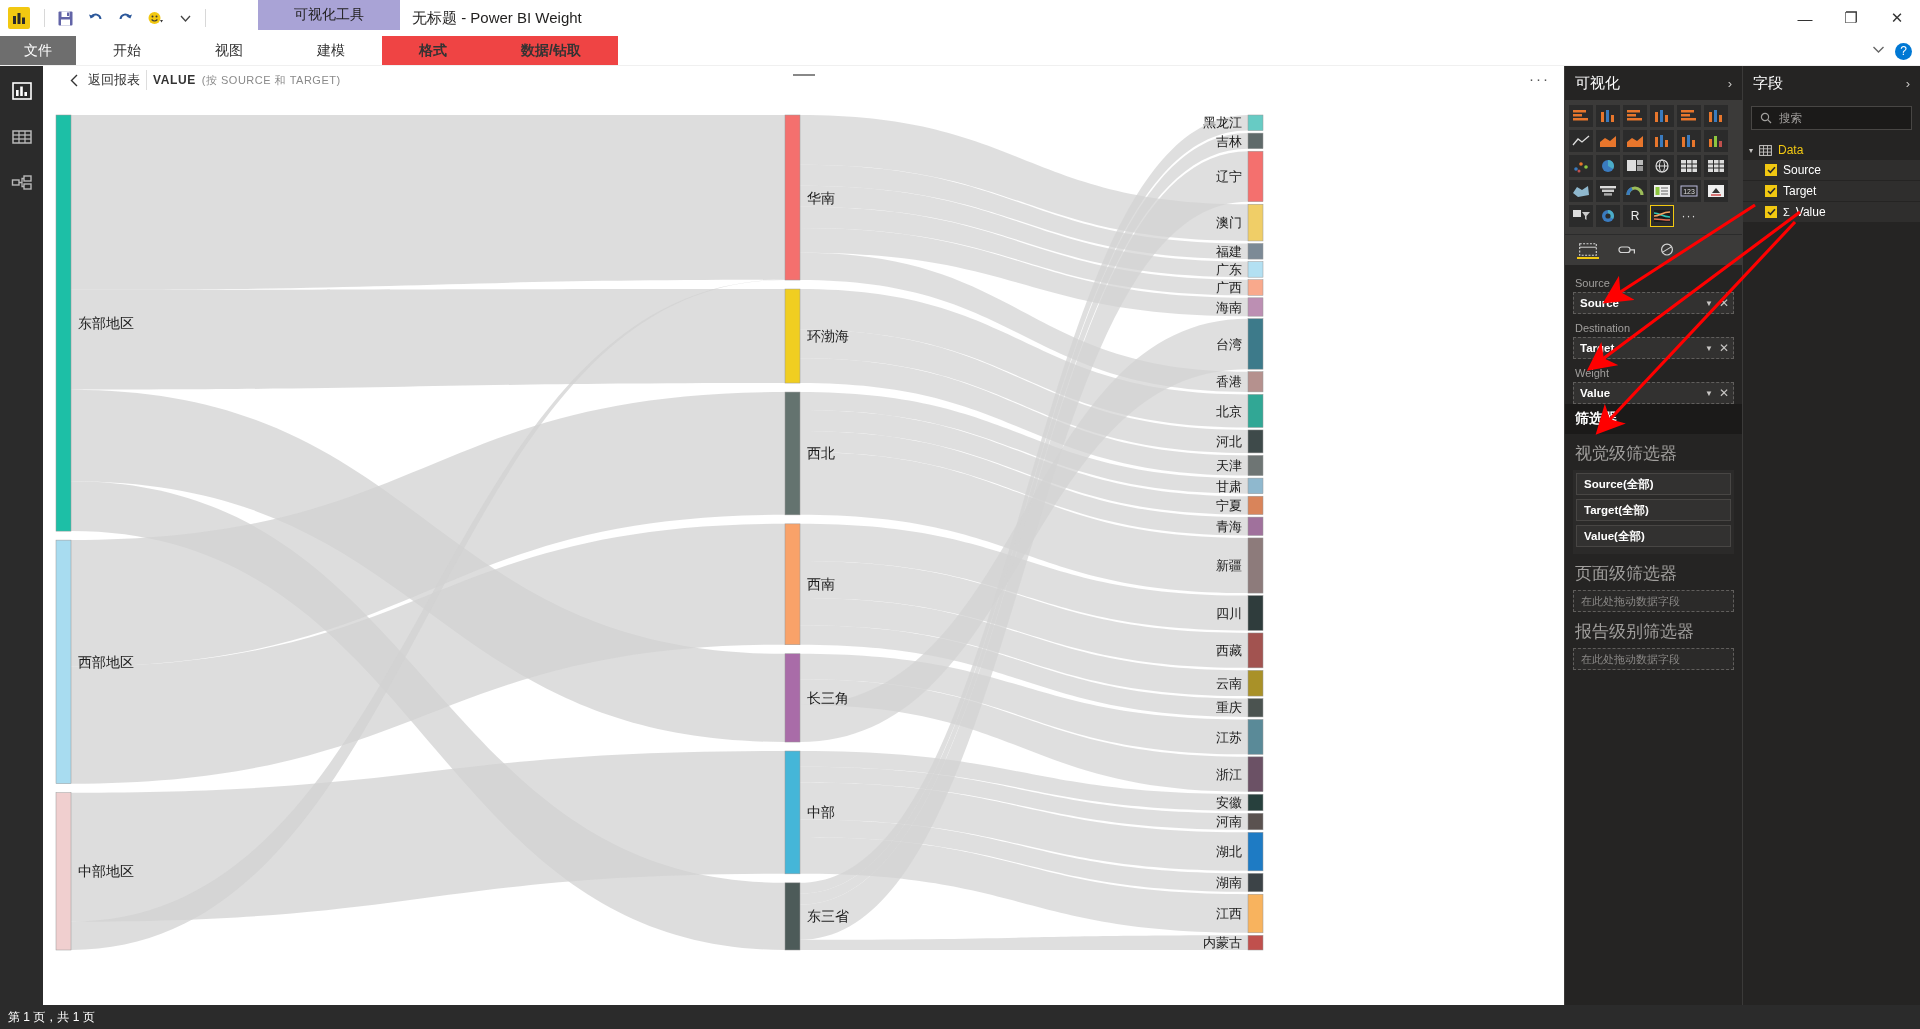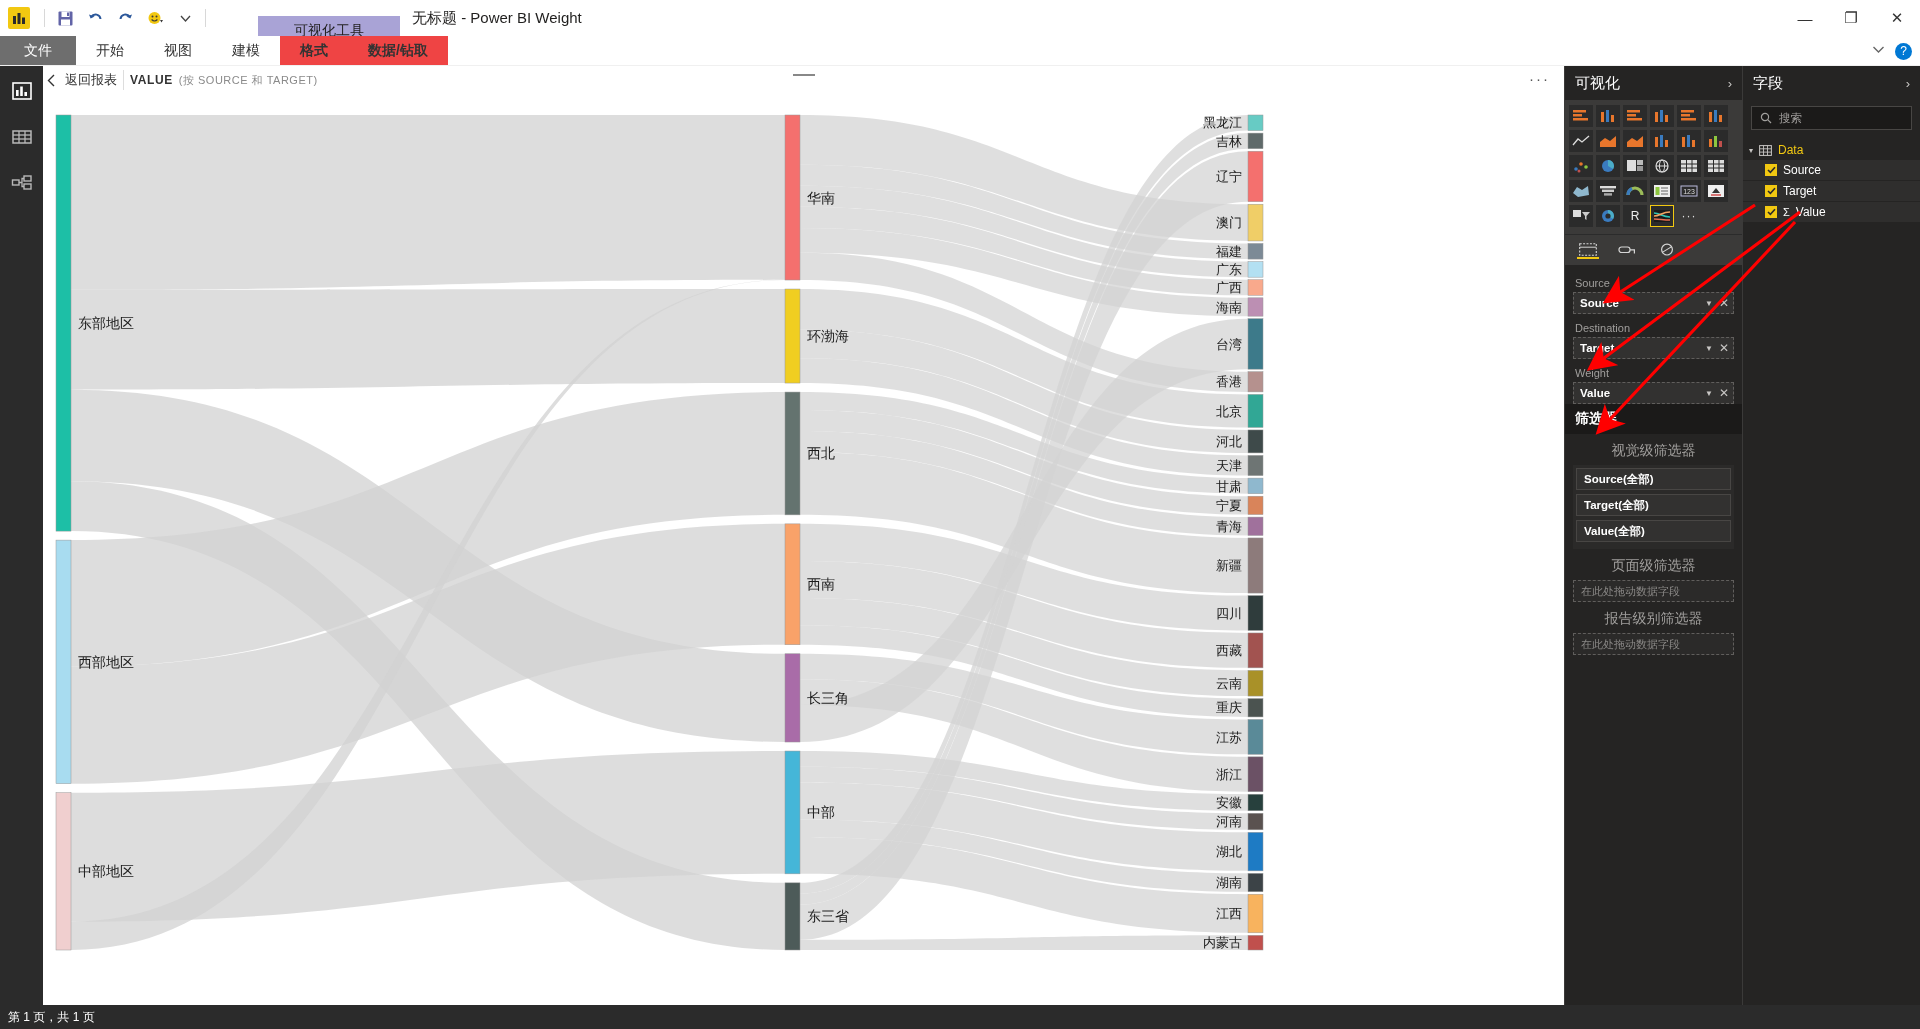--- a/index.html
+++ b/index.html
@@ -18,41 +18,41 @@
   }
   .pbi-logo {
     width: 22px; height: 22px; margin-left: 8px; background: #F2C811;
     display: flex; align-items: center; justify-content: center; border-radius: 2px;
   }
   .pbi-logo svg { display: block; }
   .qat { display: flex; align-items: center; gap: 10px; margin-left: 14px; }
   .qat .sep { width: 1px; height: 18px; background: #d8d8d8; }
   .qat-btn { width: 20px; height: 20px; display: flex; align-items: center; justify-content: center; cursor: default; }
   .tab-ctx {
-    position: absolute; left: 258px; top: 16px; width: 142px; height: 30px;
+    position: absolute; left: 258px; top: 0; width: 142px; height: 30px;
     background: #A9A3D6; color: #201f1e; font-size: 14px;
     display: flex; align-items: center; justify-content: center;
   }
   .win-title {
     position: absolute; left: 412px; top: 0; height: 36px;
     display: flex; align-items: center; font-size: 15px; color: #201f1e;
   }
   .wincontrols { position: absolute; right: 0; top: 0; height: 36px; display: flex; }
   .wincontrols div {
     width: 46px; height: 36px; display: flex; align-items: center; justify-content: center;
     font-size: 15px; color: #333;
   }
 
   
   .ribbon {
     height: 30px; background: #fff; display: flex; align-items: stretch;
     position: relative; flex: 0 0 30px; border-bottom: 1px solid #f0f0f0;
   }
   .rtab {
-    padding: 0 20px; display: flex; align-items: center; font-size: 14px; color: #333;
+    padding: 0 37px; display: flex; align-items: center; font-size: 14px; color: #333;
   }
   .rtab.file { background: #6E6E6E; color: #fff; padding: 0 24px; }
   .rtab-group { display: flex; background: #ef4444; font-weight: bold; }
   .ribbon-right { position: absolute; right: 8px; top: 0; height: 30px; display: flex; align-items: center; gap: 10px; }
   .help-circle {
     width: 17px; height: 17px; border-radius: 50%; background: #0078D4; color: #fff;
     font-size: 12px; display: flex; align-items: center; justify-content: center;
   }
 
   
@@ -74,21 +74,21 @@
 
   
   .canvas-wrap { flex: 1; background: #fff; position: relative; min-width: 0; display: flex; flex-direction: column; }
   .canvas-top { height: 16px; position: relative; background: #fff; }
   .grip {
     position: absolute; left: 50%; transform: translateX(-50%); top: 8px;
     width: 22px; height: 2px; background: #888;
   }
   .ellipsis-btn { position: absolute; right: 14px; top: 4px; color: #555; font-size: 15px; letter-spacing: 2px; }
   .vis-header {
-    height: 36px; display: flex; align-items: center; padding-left: 3px; gap: 6px;
+    height: 36px; display: flex; align-items: center; padding-left: 26px; gap: 6px;
     font-size: 13px; color: #333;
   }
   .back-link { display: flex; align-items: center; gap: 8px; color: #333; }
   .vheader-sep { width: 1px; height: 20px; background: #ddd; }
   .vh-title { font-weight: bold; font-size: 12px; letter-spacing: .6px; color: #333; }
   .vh-sub { font-size: 11px; color: #8a8a8a; letter-spacing: .5px; }
   .chart-area { flex: 1; position: relative; background: #fff; }
   .chart-area svg { display: block; }
 
   
@@ -120,21 +120,21 @@
     display: flex; align-items: center; padding: 0 4px 0 6px;
   }
   .well-slot .fname { font-size: 11.5px; color: #fff; font-weight: bold; flex: 1; }
   .well-slot .caret { color: #c8c6c4; font-size: 8px; margin-right: 6px; }
   .well-slot .xmark { color: #c8c6c4; font-size: 12px; }
 
   .filters-head {
     margin-top: 0; background: #1b1a19; padding: 6px 10px; font-size: 14px; color: #fff; font-weight: bold;
   }
   .filters-body { background: #252423; padding: 0 8px; }
-  .filter-sub { font-size: 14px; color: #a19f9d; padding: 8px 2px 5px 2px; text-align: center; }
+  .filter-sub { font-size: 17px; color: #a19f9d; padding: 8px 2px 5px 2px; }
   .filter-group { background: #2b2a29; padding: 3px; }
   .filter-card {
     background: #323130; border: 1px solid #484644; height: 22px; margin-bottom: 4px;
     display: flex; align-items: center; padding-left: 7px; font-size: 11.5px; color: #fff; font-weight: bold;
   }
   .drop-zone {
     border: 1px dashed #605e5c; height: 22px; display: flex; align-items: center;
     padding-left: 7px; font-size: 11px; color: #8a8886; background: #2b2a29;
   }
 

